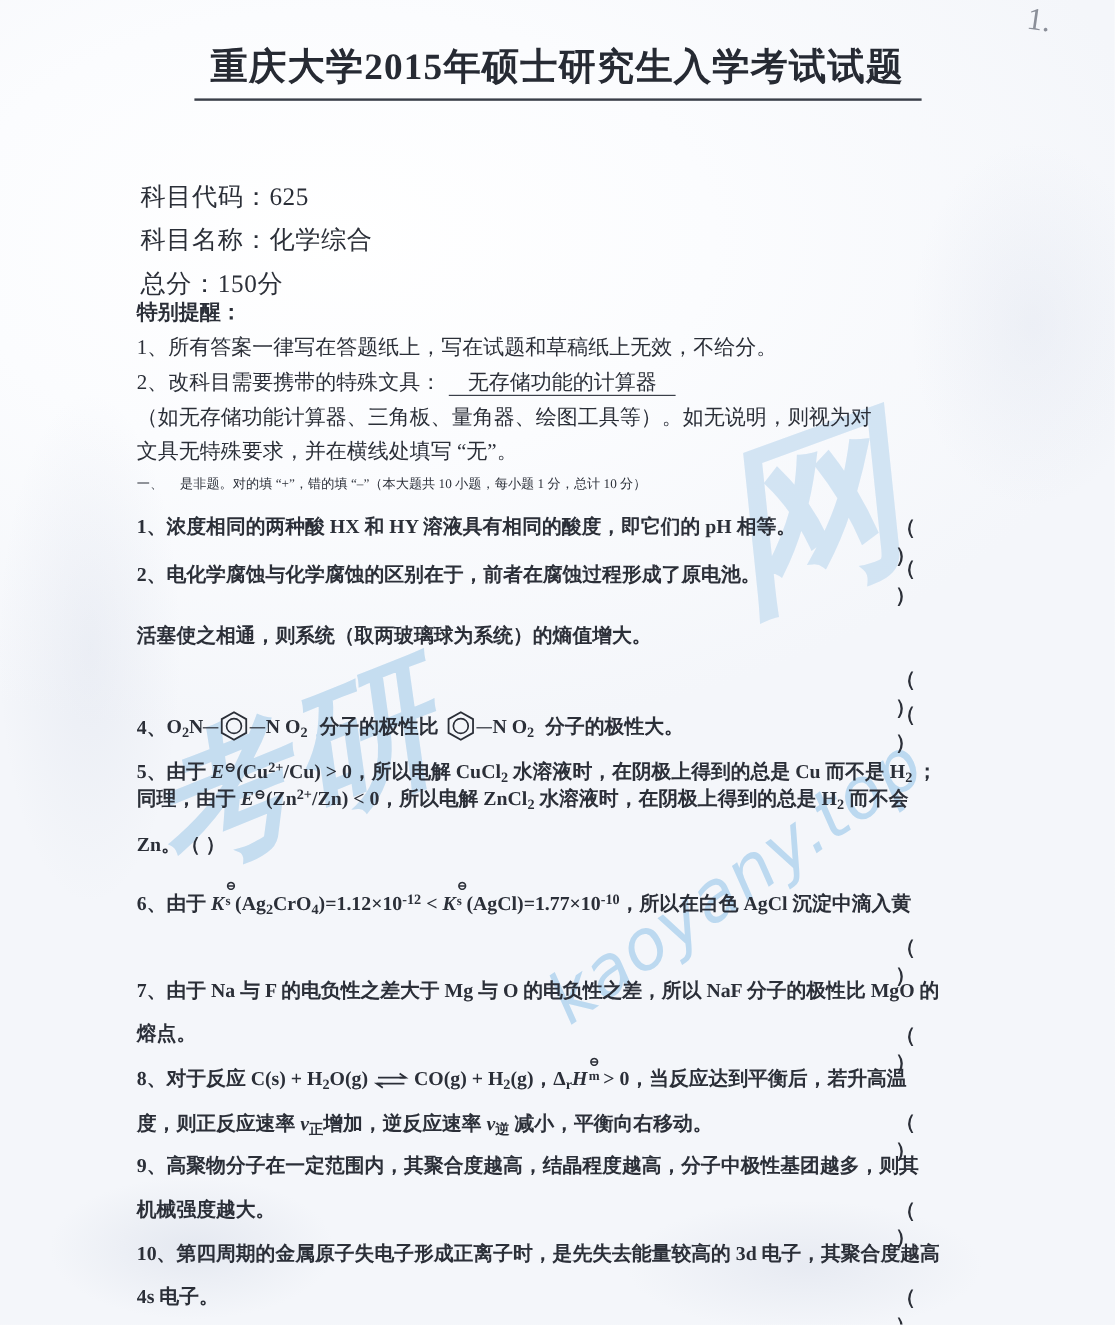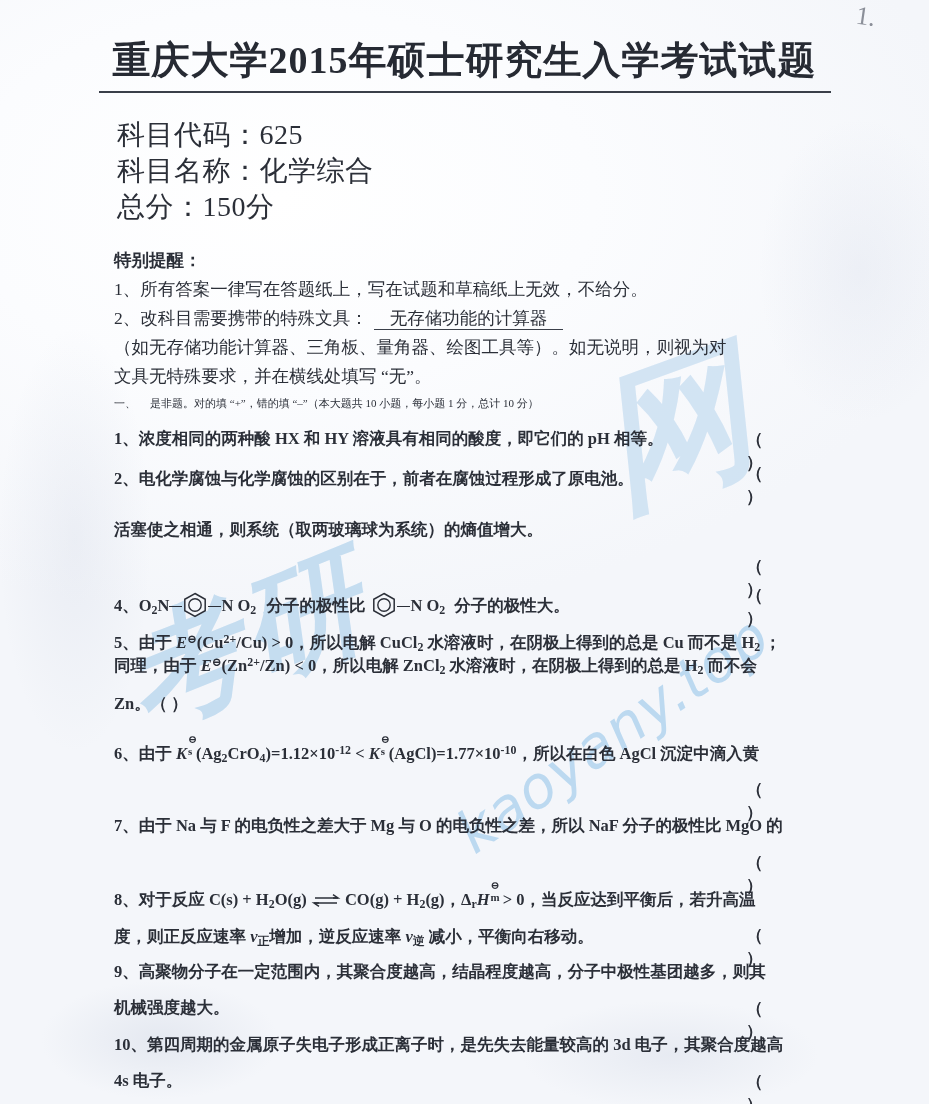--- a/index.html
+++ b/index.html
@@ -78,33 +78,33 @@
     transform: rotate(8deg);
   }
 
   
   .content { position: relative; z-index: 3; }
 
   .doc-title {
     position: absolute;
     left: 0; right: 0; top: 35px;
     text-align: center;
-    font-size: 38px;
+    font-size: 31px;
     font-weight: 700;
     letter-spacing: 1px;
     color: #262a33;
     font-family: "Liberation Serif", "DejaVu Serif", serif;
   }
   .doc-title .inner {
     display: inline-block;
     border-bottom: 2.2px solid #3a3f49;
     padding: 0 14px 5px 14px;
   }
 
-  .meta { position: absolute; left: 117px; font-size: 28px; letter-spacing: .5px; }
+  .meta { position: absolute; left: 117px; font-size: 21px; letter-spacing: .5px; margin-top: 34px; }
   .meta-1 { top: 116px; }
   .meta-2 { top: 152px; }
   .meta-3 { top: 188px; }
 
   .notice { position: absolute; left: 114px; font-size: 17.5px; line-height: 1.0; }
   .n0 { top: 252px; font-weight: 700; }
   .n1 { top: 281px; }
   .n2 { top: 310px; }
   .n3 { top: 339px; }
   .n4 { top: 368px; }
@@ -280,20 +280,23 @@
         <div class="qline">
           <span>6、</span>由于 <span class="ital">K</span><span class="stack"><span class="up">⊖</span><span class="dn">s</span></span><span class="stack-w"></span>(Ag<sub>2</sub>CrO<sub>4</sub>)=1.12×10<sup>-12</sup> &lt; <span class="ital">K</span><span class="stack"><span class="up">⊖</span><span class="dn">s</span></span><span class="stack-w"></span>(AgCl)=1.77×10<sup>-10</sup>，所以在白色 AgCl 沉淀中滴入黄
         </div>
         <span class="brk" style="top:36px;">（  ）</span>
       </div>
 
       <div class="q" style="height:73px;">
         <div class="qline">
           <span>7、</span><span>由于 Na 与 F 的电负性之差大于 Mg 与 O 的电负性之差，所以 NaF 分子的极性比 MgO 的</span>
         </div>
+        <div class="qline" style="margin-top:14px;">
+          <span>熔点。</span>
+        </div>
         <span class="brk" style="top:36px;">（  ）</span>
       </div>
 
       <div class="q" style="height:73px;">
         <div class="qline">
           <span>8、</span>对于反应 C(s) + H<sub>2</sub>O(g) <span class="eqarrow"><svg width="30" height="16" viewBox="0 0 30 16">
                 <line x1="4" y1="6" x2="27" y2="6" stroke="#2b2f38" stroke-width="1.5"></line>
                 <polyline points="22,2.6 27,6 22,6" fill="none" stroke="#2b2f38" stroke-width="1.5"></polyline>
                 <line x1="3" y1="11" x2="26" y2="11" stroke="#2b2f38" stroke-width="1.5"></line>
                 <polyline points="8,14.4 3,11 8,11" fill="none" stroke="#2b2f38" stroke-width="1.5"></polyline>

